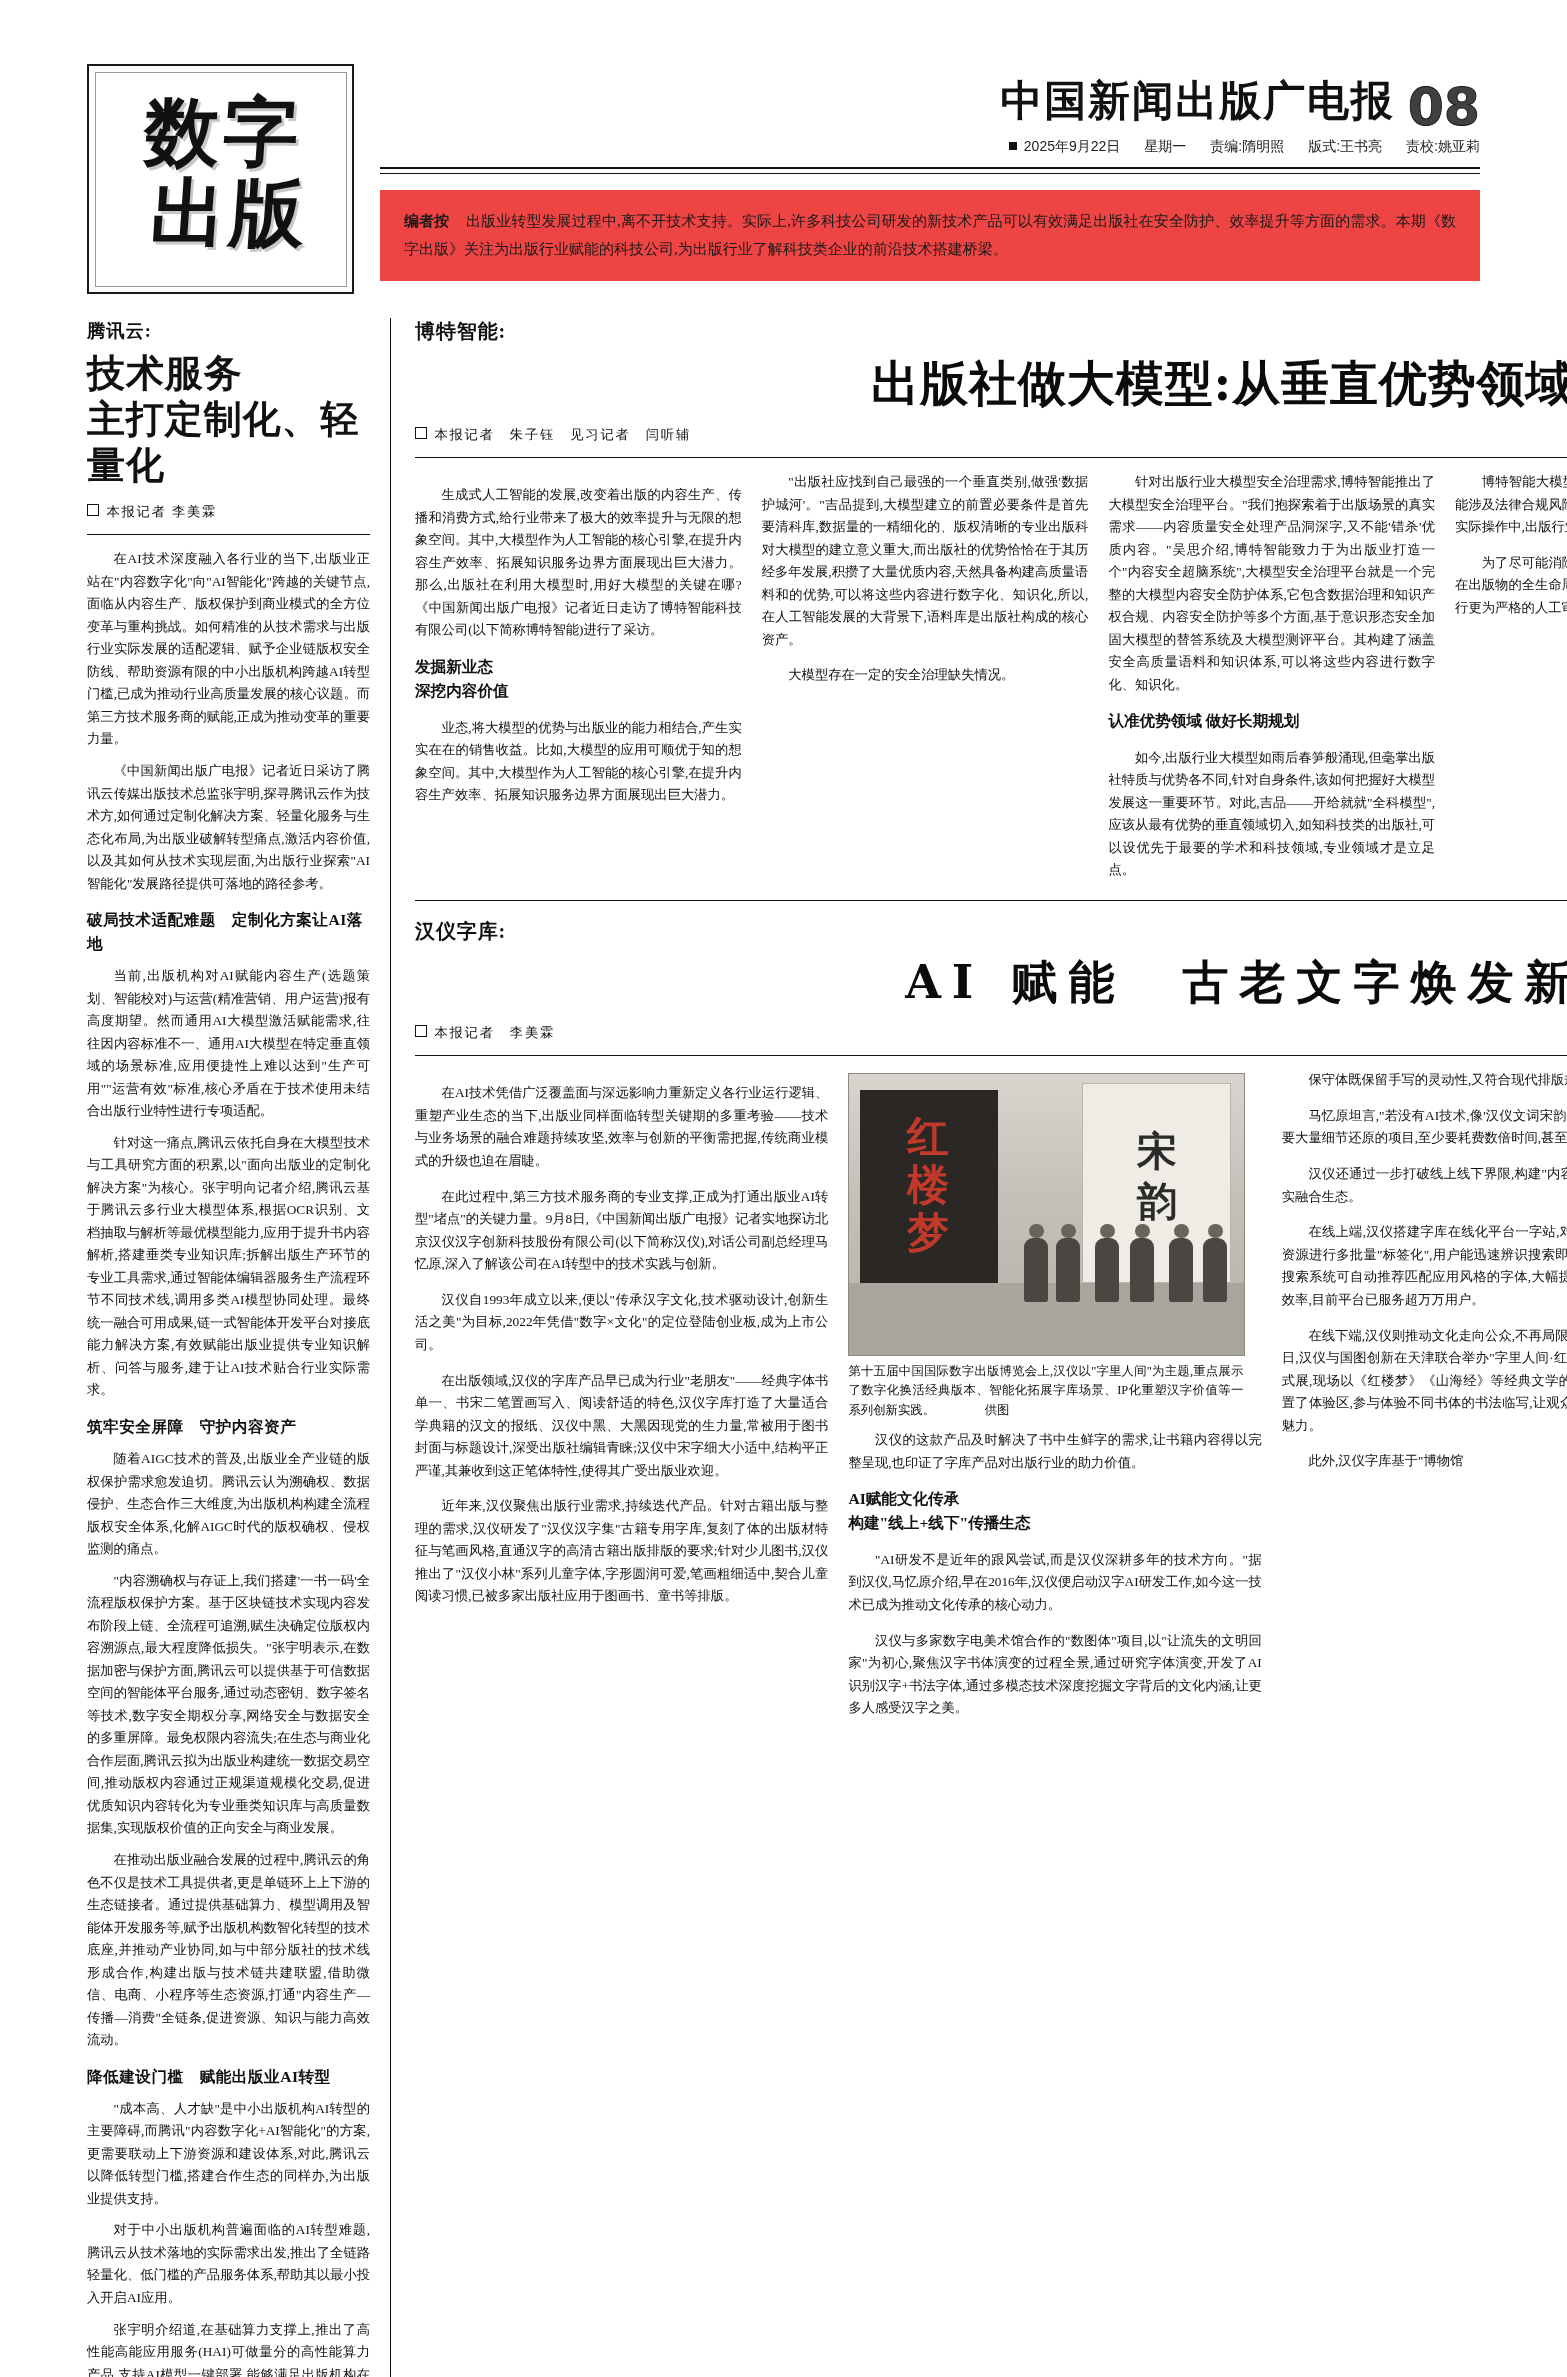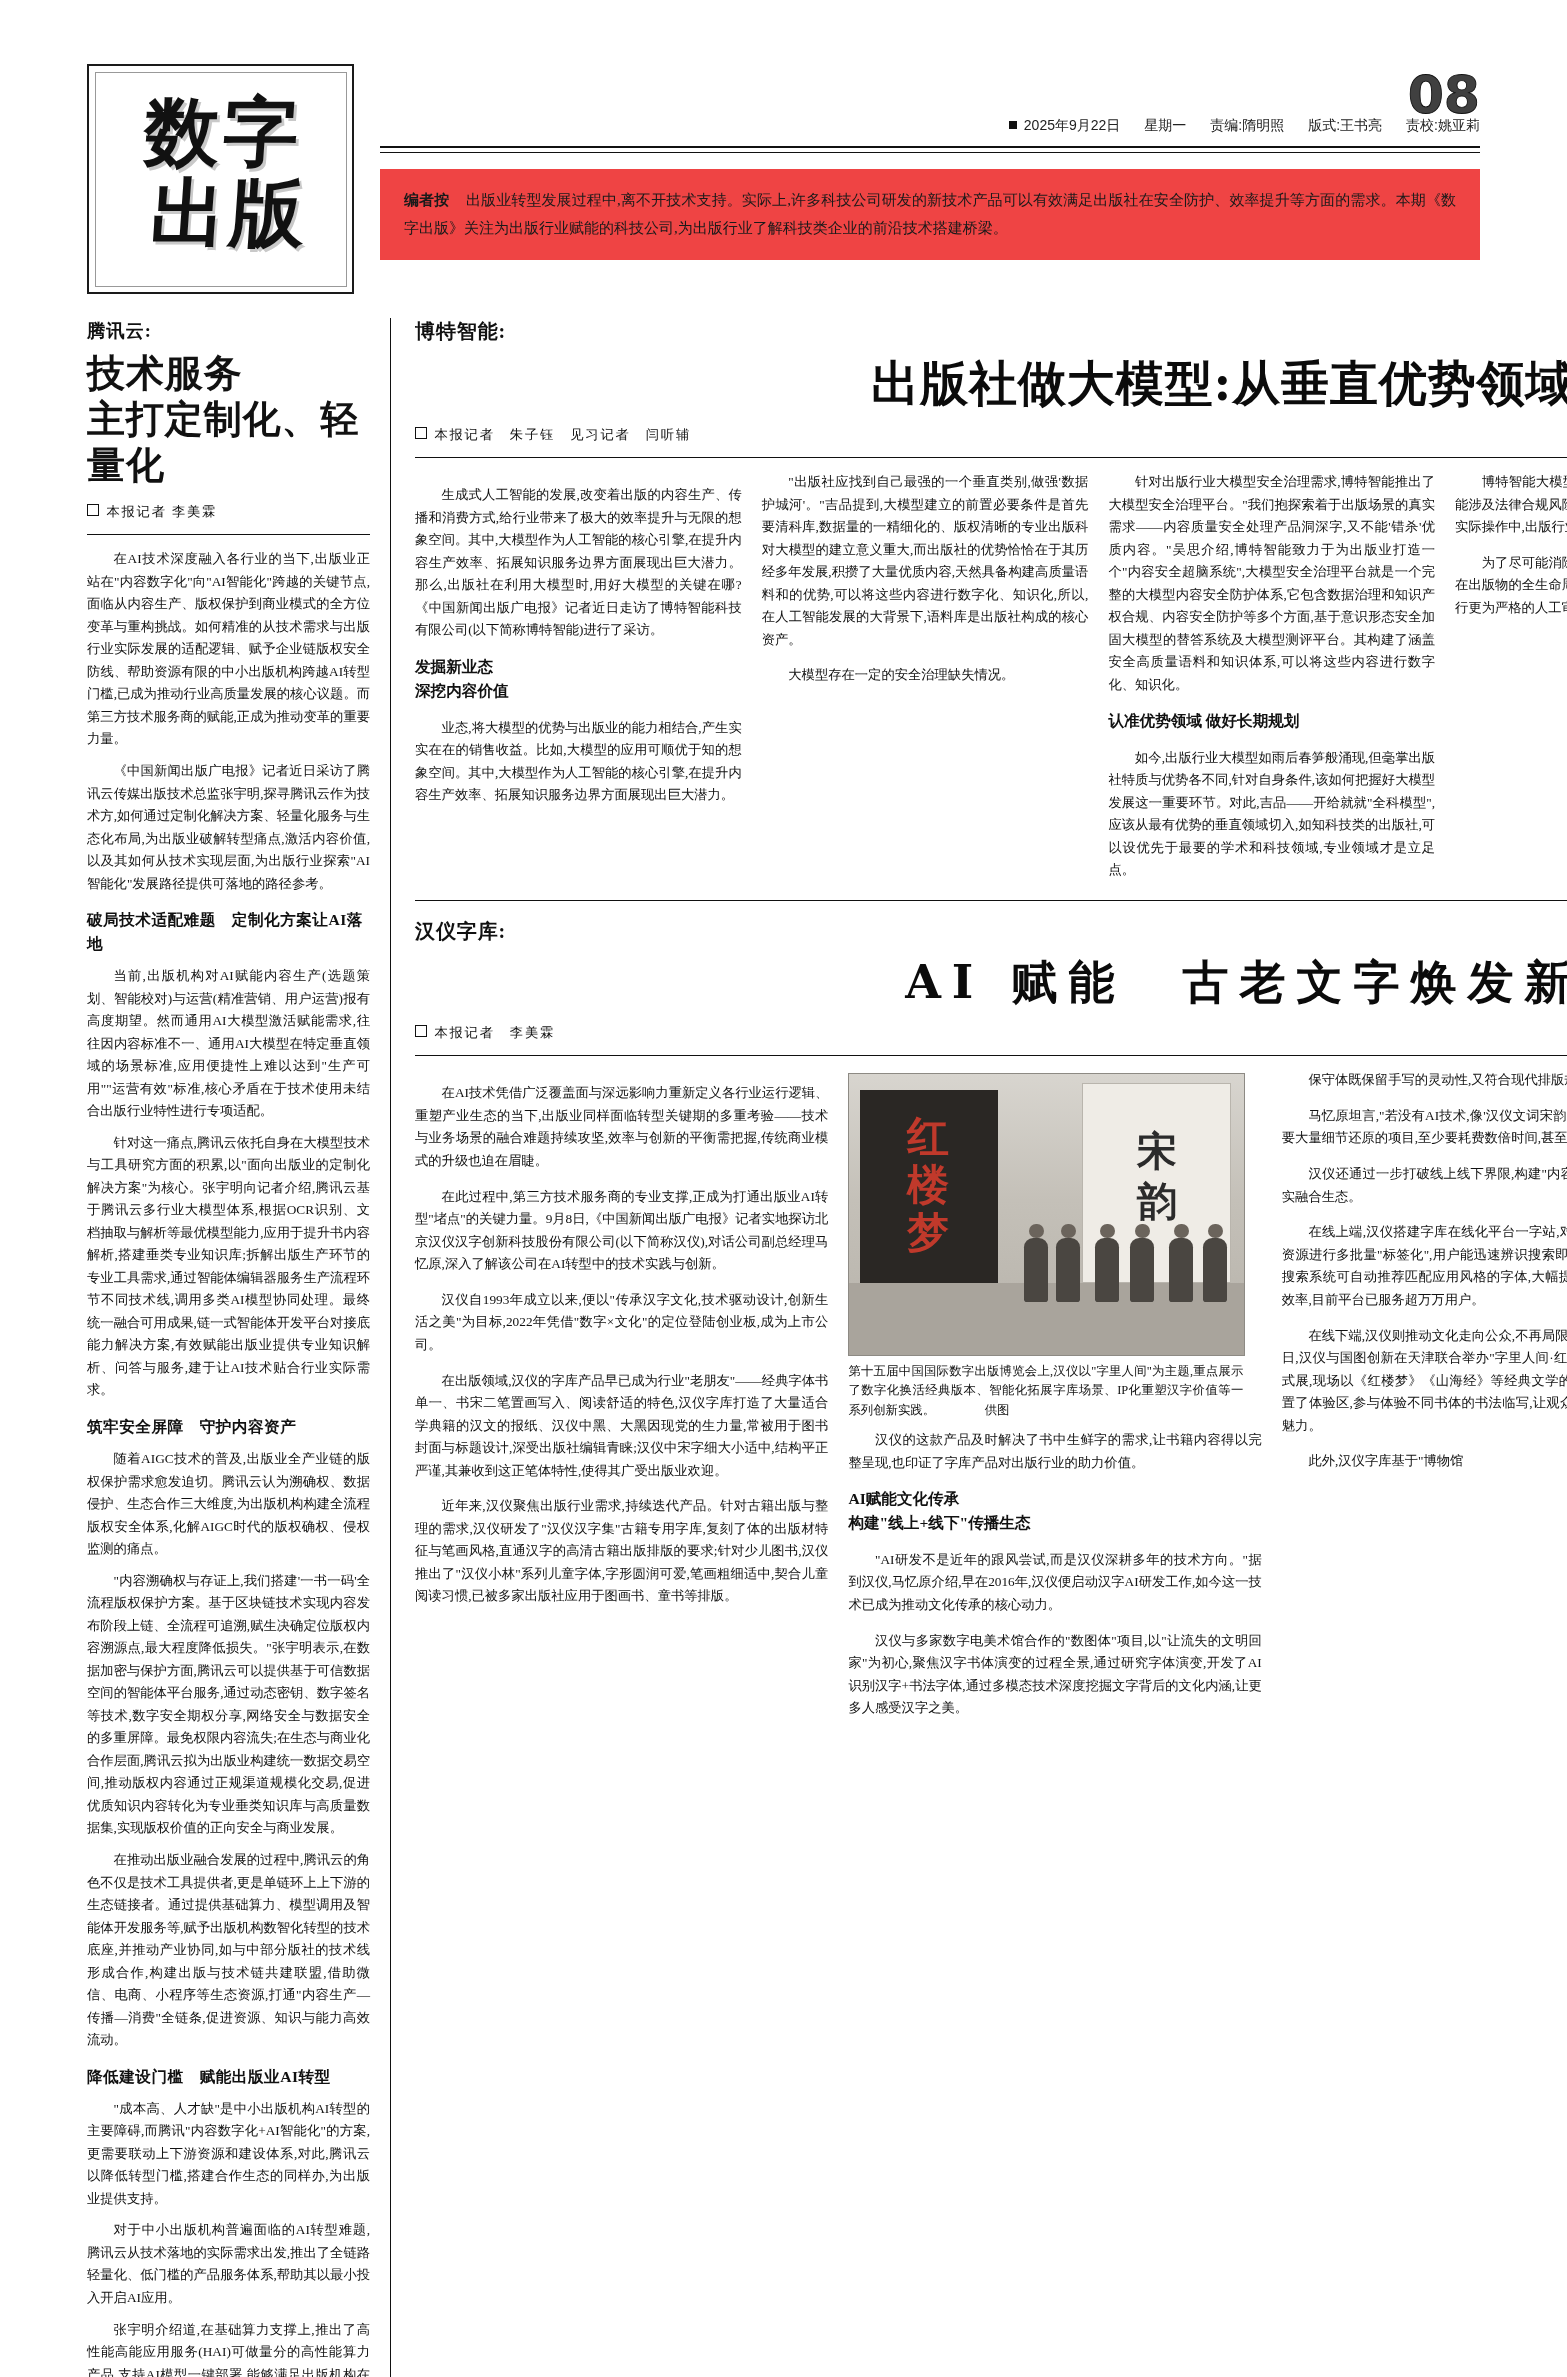--- a/index.html
+++ b/index.html
@@ -75,21 +75,21 @@
   }
   .page-num{
     font-family:"DejaVu Sans",sans-serif;
     font-weight:bold;
     font-size:52px;
     line-height:44px;
     color:#404040;
     -webkit-text-stroke:0.9px #111;
   }
   .meta-row{
-    margin-top:0;
+    margin-top:9px;
     display:flex;
     justify-content:flex-end;
     align-items:center;
     gap:24px;
     font-size:14px;
     color:#222;
     font-family:"Liberation Sans",sans-serif;
   }
   .meta-row .sq:before{
     content:"";
@@ -292,20 +292,21 @@
   <div class="masthead">
     <div class="logo-box">
       <div class="logo-chars">
         <span class="l1">数字</span>
         <span class="l2">出版</span>
       </div>
     </div>
 
     <div class="head-right">
       <div class="paper-title-row">
+        <div class="paper-title">中国新闻出版广电报</div>
         <div class="page-num">08</div>
       </div>
       <div class="meta-row">
         <span class="sq">2025年9月22日</span>
         <span>星期一</span>
         <span>责编:隋明照</span>
         <span>版式:王书亮</span>
         <span>责校:姚亚莉</span>
       </div>
       <div class="rule-double"></div>

